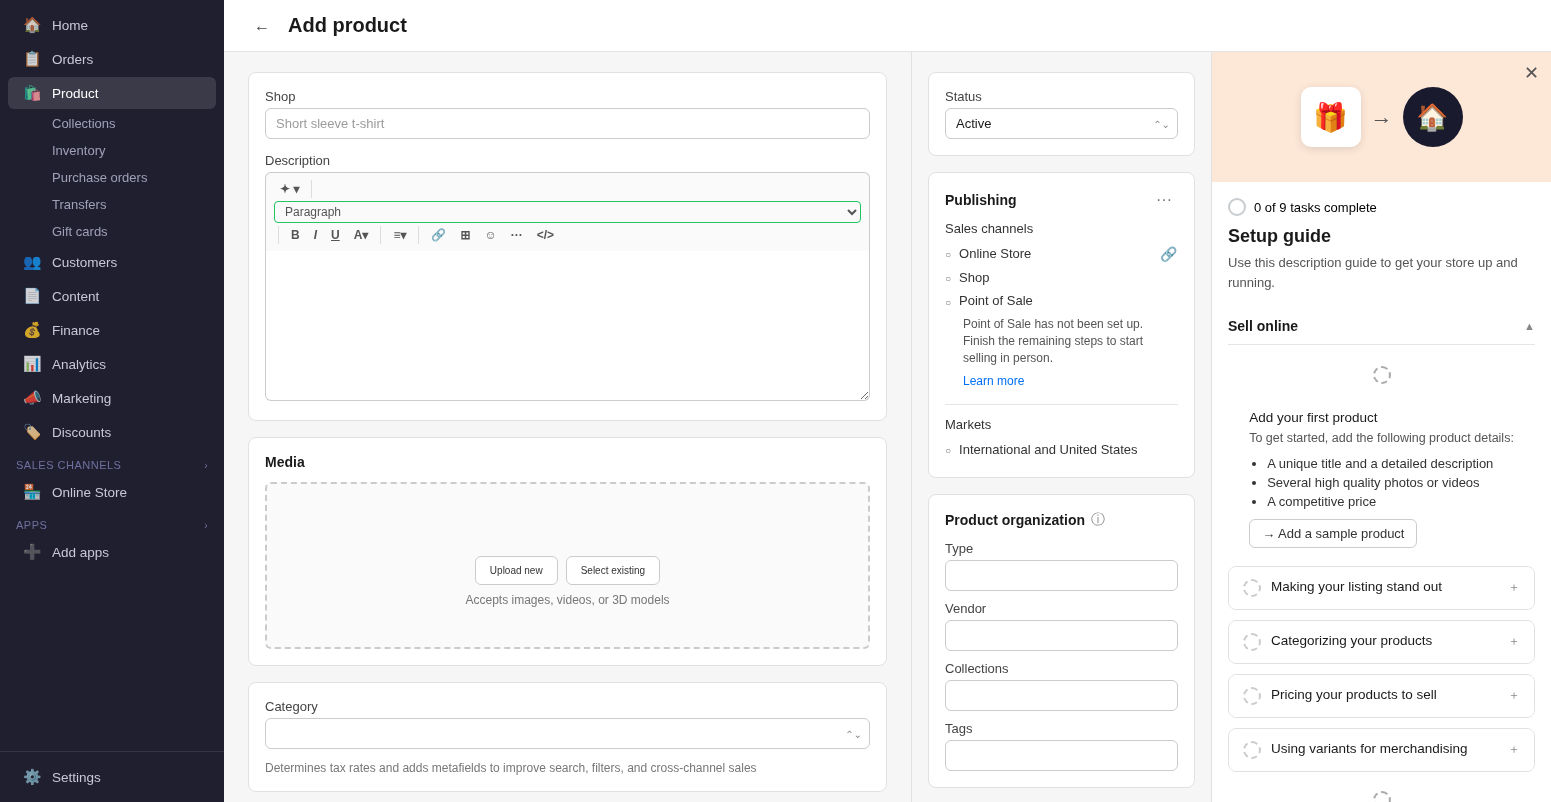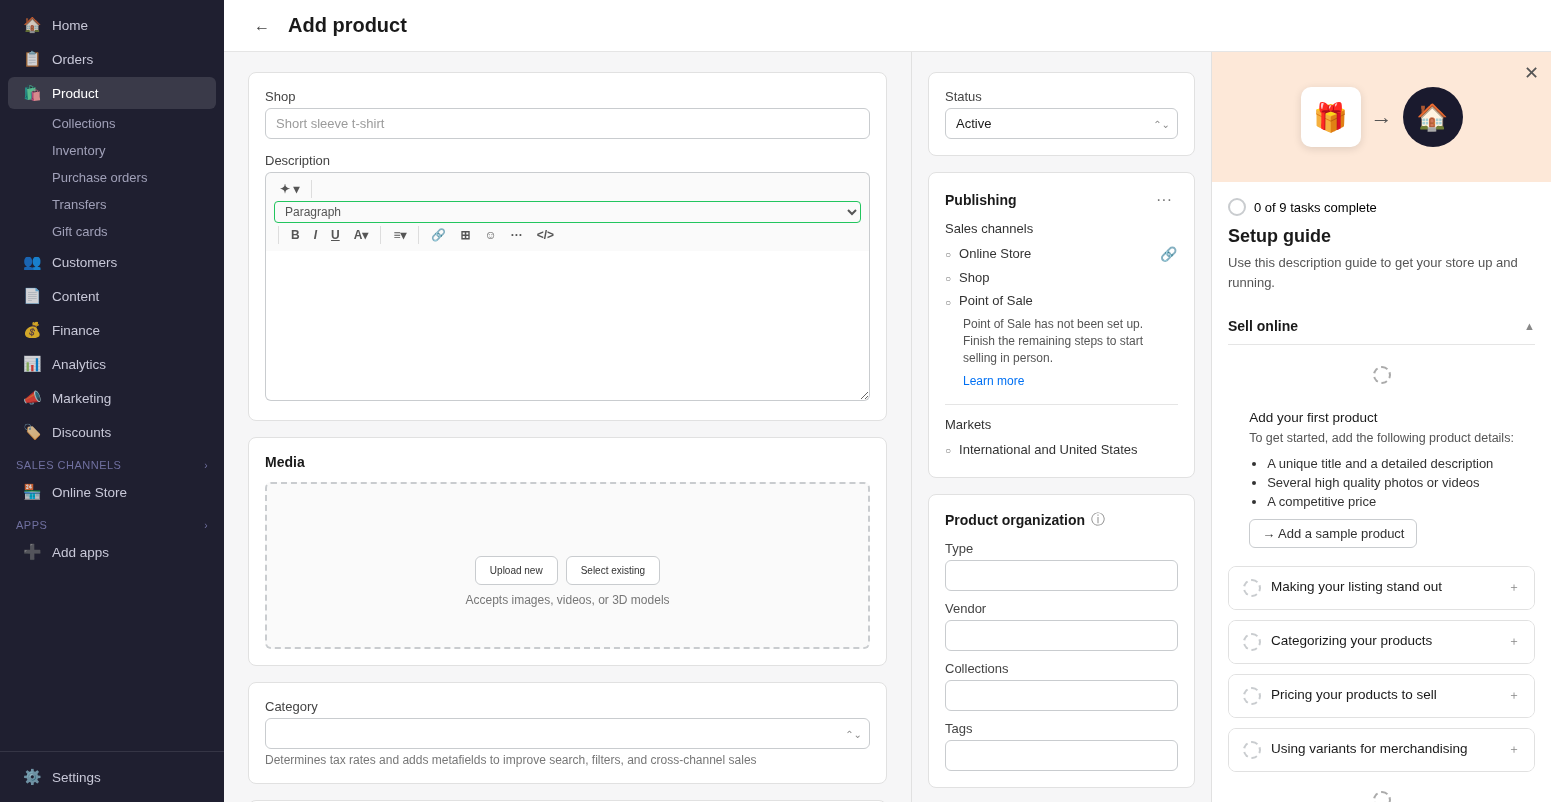--- a/index.html
+++ b/index.html
@@ -210,21 +210,21 @@
     .category-select-wrapper::after {
       content: '⌃⌄';
       position: absolute;
       right: 8px;
       top: 50%;
       transform: translateY(-50%);
       font-size: 10px;
       color: #888;
       pointer-events: none;
     }
-    .field-hint { font-size: 12px; color: #777; margin-top: 4px; }
+    .field-hint { font-size: 12px; color: #777; margin-top: 12px; }
 
     
     .status-select-wrapper { position: relative; }
     .status-select-wrapper select { appearance: none; padding-right: 28px; }
     .status-select-wrapper::after {
       content: '⌃⌄';
       position: absolute;
       right: 8px;
       top: 50%;
       transform: translateY(-50%);

